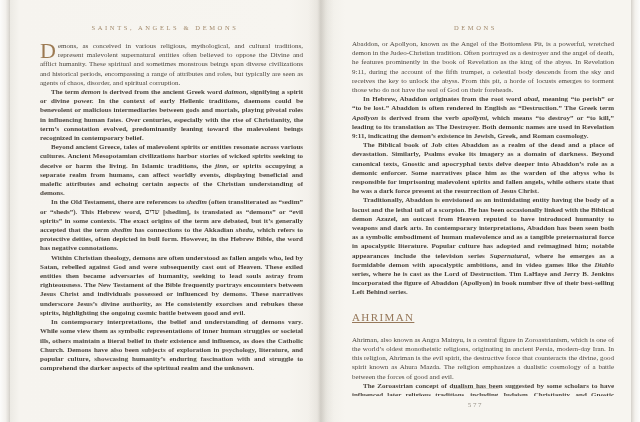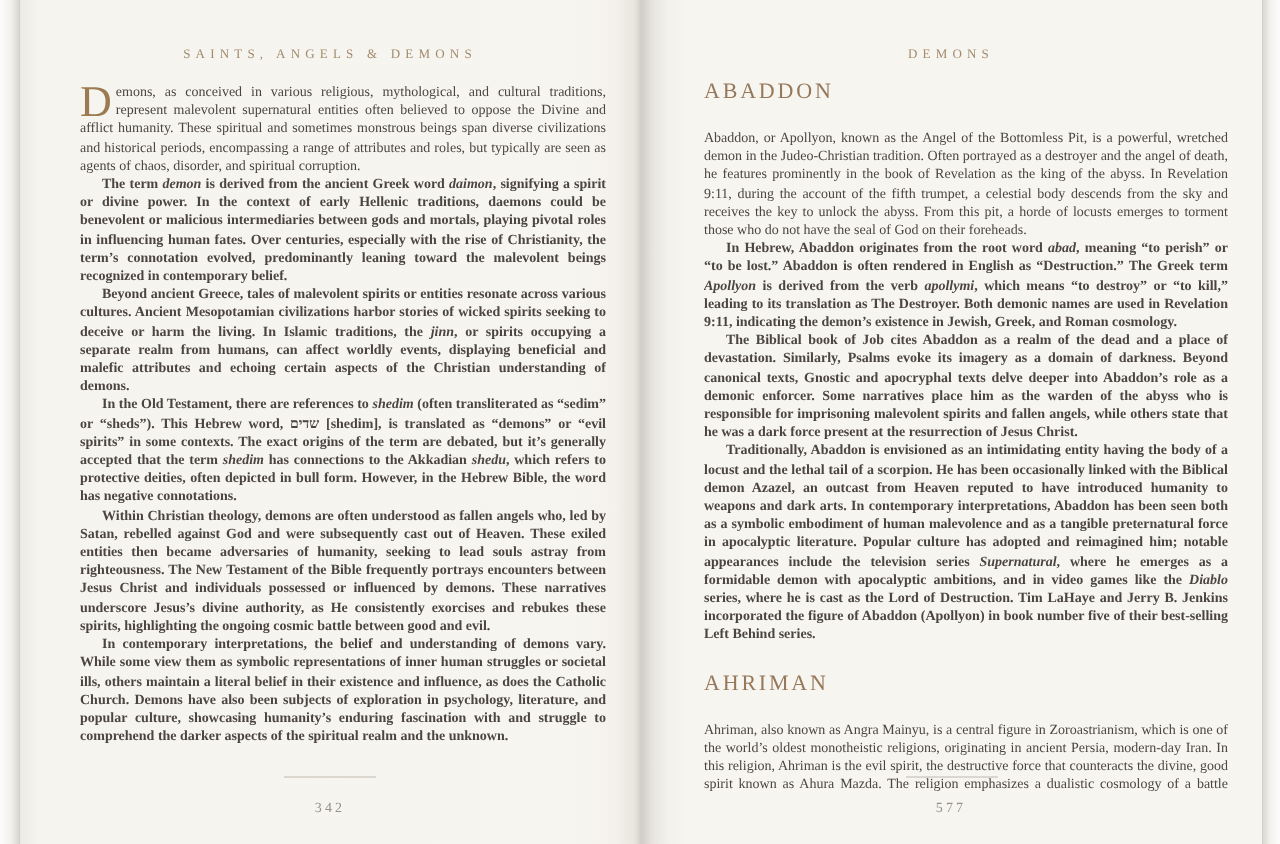--- a/index.html
+++ b/index.html
@@ -66,21 +66,21 @@
     color: #9c7a52;
   }
   .section-heading {
     margin: 0 0 3px 0;
     font-weight: normal;
     font-size: 11px; line-height: 13px;
     letter-spacing: 1.4px;
     color: #96785a;
   }
   .section-heading + p { text-indent: 0; margin-top: 12px; }
-  .section-heading:not(:first-child) { margin-top: 13px; }
+  .section-heading:not(:first-child) { margin-top: 13px; text-decoration: underline; }
   .page-footer {
     position: absolute; bottom: 11px; left: 0; right: 0;
     text-align: center;
   }
   .footer-rule {
     display: block;
     width: 46px; height: 1px;
     background: #dbd7cf;
     margin: 0 auto 4px auto;
   }
@@ -99,30 +99,25 @@
   <div class="page left">
     <div class="running-head">SAINTS, ANGELS &amp; DEMONS</div>
     <div class="body-block">
         <p class="para"><span class="dropcap">D</span>emons, as conceived in various religious, mythological, and cultural traditions, represent malevolent supernatural entities often believed to oppose the Divine and afflict humanity. These spiritual and sometimes monstrous beings span diverse civilizations and historical periods, encompassing a range of attributes and roles, but typically are seen as agents of chaos, disorder, and spiritual corruption.</p>
         <p class="para indent">The term <i>demon</i> is derived from the ancient Greek word <i>daimon</i>, signifying a spirit or divine power. In the context of early Hellenic traditions, daemons could be benevolent or malicious intermediaries between gods and mortals, playing pivotal roles in influencing human fates. Over centuries, especially with the rise of Christianity, the term’s connotation evolved, predominantly leaning toward the malevolent beings recognized in contemporary belief.</p>
         <p class="para indent">Beyond ancient Greece, tales of malevolent spirits or entities resonate across various cultures. Ancient Mesopotamian civilizations harbor stories of wicked spirits seeking to deceive or harm the living. In Islamic traditions, the <i>jinn</i>, or spirits occupying a separate realm from humans, can affect worldly events, displaying beneficial and malefic attributes and echoing certain aspects of the Christian understanding of demons.</p>
         <p class="para indent">In the Old Testament, there are references to <i>shedim</i> (often transliterated as “sedim” or “sheds”). This Hebrew word, שדים [shedim], is translated as “demons” or “evil spirits” in some contexts. The exact origins of the term are debated, but it’s generally accepted that the term <i>shedim</i> has connections to the Akkadian <i>shedu</i>, which refers to protective deities, often depicted in bull form. However, in the Hebrew Bible, the word has negative connotations.</p>
         <p class="para indent">Within Christian theology, demons are often understood as fallen angels who, led by Satan, rebelled against God and were subsequently cast out of Heaven. These exiled entities then became adversaries of humanity, seeking to lead souls astray from righteousness. The New Testament of the Bible frequently portrays encounters between Jesus Christ and individuals possessed or influenced by demons. These narratives underscore Jesus’s divine authority, as He consistently exorcises and rebukes these spirits, highlighting the ongoing cosmic battle between good and evil.</p>
         <p class="para indent">In contemporary interpretations, the belief and understanding of demons vary. While some view them as symbolic representations of inner human struggles or societal ills, others maintain a literal belief in their existence and influence, as does the Catholic Church. Demons have also been subjects of exploration in psychology, literature, and popular culture, showcasing humanity’s enduring fascination with and struggle to comprehend the darker aspects of the spiritual realm and the unknown.</p>
       </div>
-    <div class="page-footer">
-      <span class="footer-rule"></span>
-      <span class="page-number">342</span>
-    </div>
   </div>
 
   <div class="page right">
     <div class="running-head">DEMONS</div>
     <div class="body-block">
-        <h2 class="section-heading">ABADDON</h2>
         <p class="para">Abaddon, or Apollyon, known as the Angel of the Bottomless Pit, is a powerful, wretched demon in the Judeo-Christian tradition. Often portrayed as a destroyer and the angel of death, he features prominently in the book of Revelation as the king of the abyss. In Revelation 9:11, during the account of the fifth trumpet, a celestial body descends from the sky and receives the key to unlock the abyss. From this pit, a horde of locusts emerges to torment those who do not have the seal of God on their foreheads.</p>
         <p class="para indent">In Hebrew, Abaddon originates from the root word <i>abad</i>, meaning “to perish” or “to be lost.” Abaddon is often rendered in English as “Destruction.” The Greek term <i>Apollyon</i> is derived from the verb <i>apollymi</i>, which means “to destroy” or “to kill,” leading to its translation as The Destroyer. Both demonic names are used in Revelation 9:11, indicating the demon’s existence in Jewish, Greek, and Roman cosmology.</p>
         <p class="para indent">The Biblical book of Job cites Abaddon as a realm of the dead and a place of devastation. Similarly, Psalms evoke its imagery as a domain of darkness. Beyond canonical texts, Gnostic and apocryphal texts delve deeper into Abaddon’s role as a demonic enforcer. Some narratives place him as the warden of the abyss who is responsible for imprisoning malevolent spirits and fallen angels, while others state that he was a dark force present at the resurrection of Jesus Christ.</p>
         <p class="para indent">Traditionally, Abaddon is envisioned as an intimidating entity having the body of a locust and the lethal tail of a scorpion. He has been occasionally linked with the Biblical demon Azazel, an outcast from Heaven reputed to have introduced humanity to weapons and dark arts. In contemporary interpretations, Abaddon has been seen both as a symbolic embodiment of human malevolence and as a tangible preternatural force in apocalyptic literature. Popular culture has adopted and reimagined him; notable appearances include the television series <i>Supernatural</i>, where he emerges as a formidable demon with apocalyptic ambitions, and in video games like the <i>Diablo</i> series, where he is cast as the Lord of Destruction. Tim LaHaye and Jerry B. Jenkins incorporated the figure of Abaddon (Apollyon) in book number five of their best-selling Left Behind series.</p>
         <h2 class="section-heading">AHRIMAN</h2>
         <p class="para">Ahriman, also known as Angra Mainyu, is a central figure in Zoroastrianism, which is one of the world’s oldest monotheistic religions, originating in ancient Persia, modern-day Iran. In this religion, Ahriman is the evil spirit, the destructive force that counteracts the divine, good spirit known as Ahura Mazda. The religion emphasizes a dualistic cosmology of a battle between the forces of good and evil.</p>
         <p class="para indent">The Zoroastrian concept of dualism has been suggested by some scholars to have influenced later religious traditions, including Judaism, Christianity, and Gnostic religions. The parallels between Ahriman and the Judeo-Christian belief in Satan as the</p>
       </div>
     <div class="page-footer">
       <span class="footer-rule"></span>

